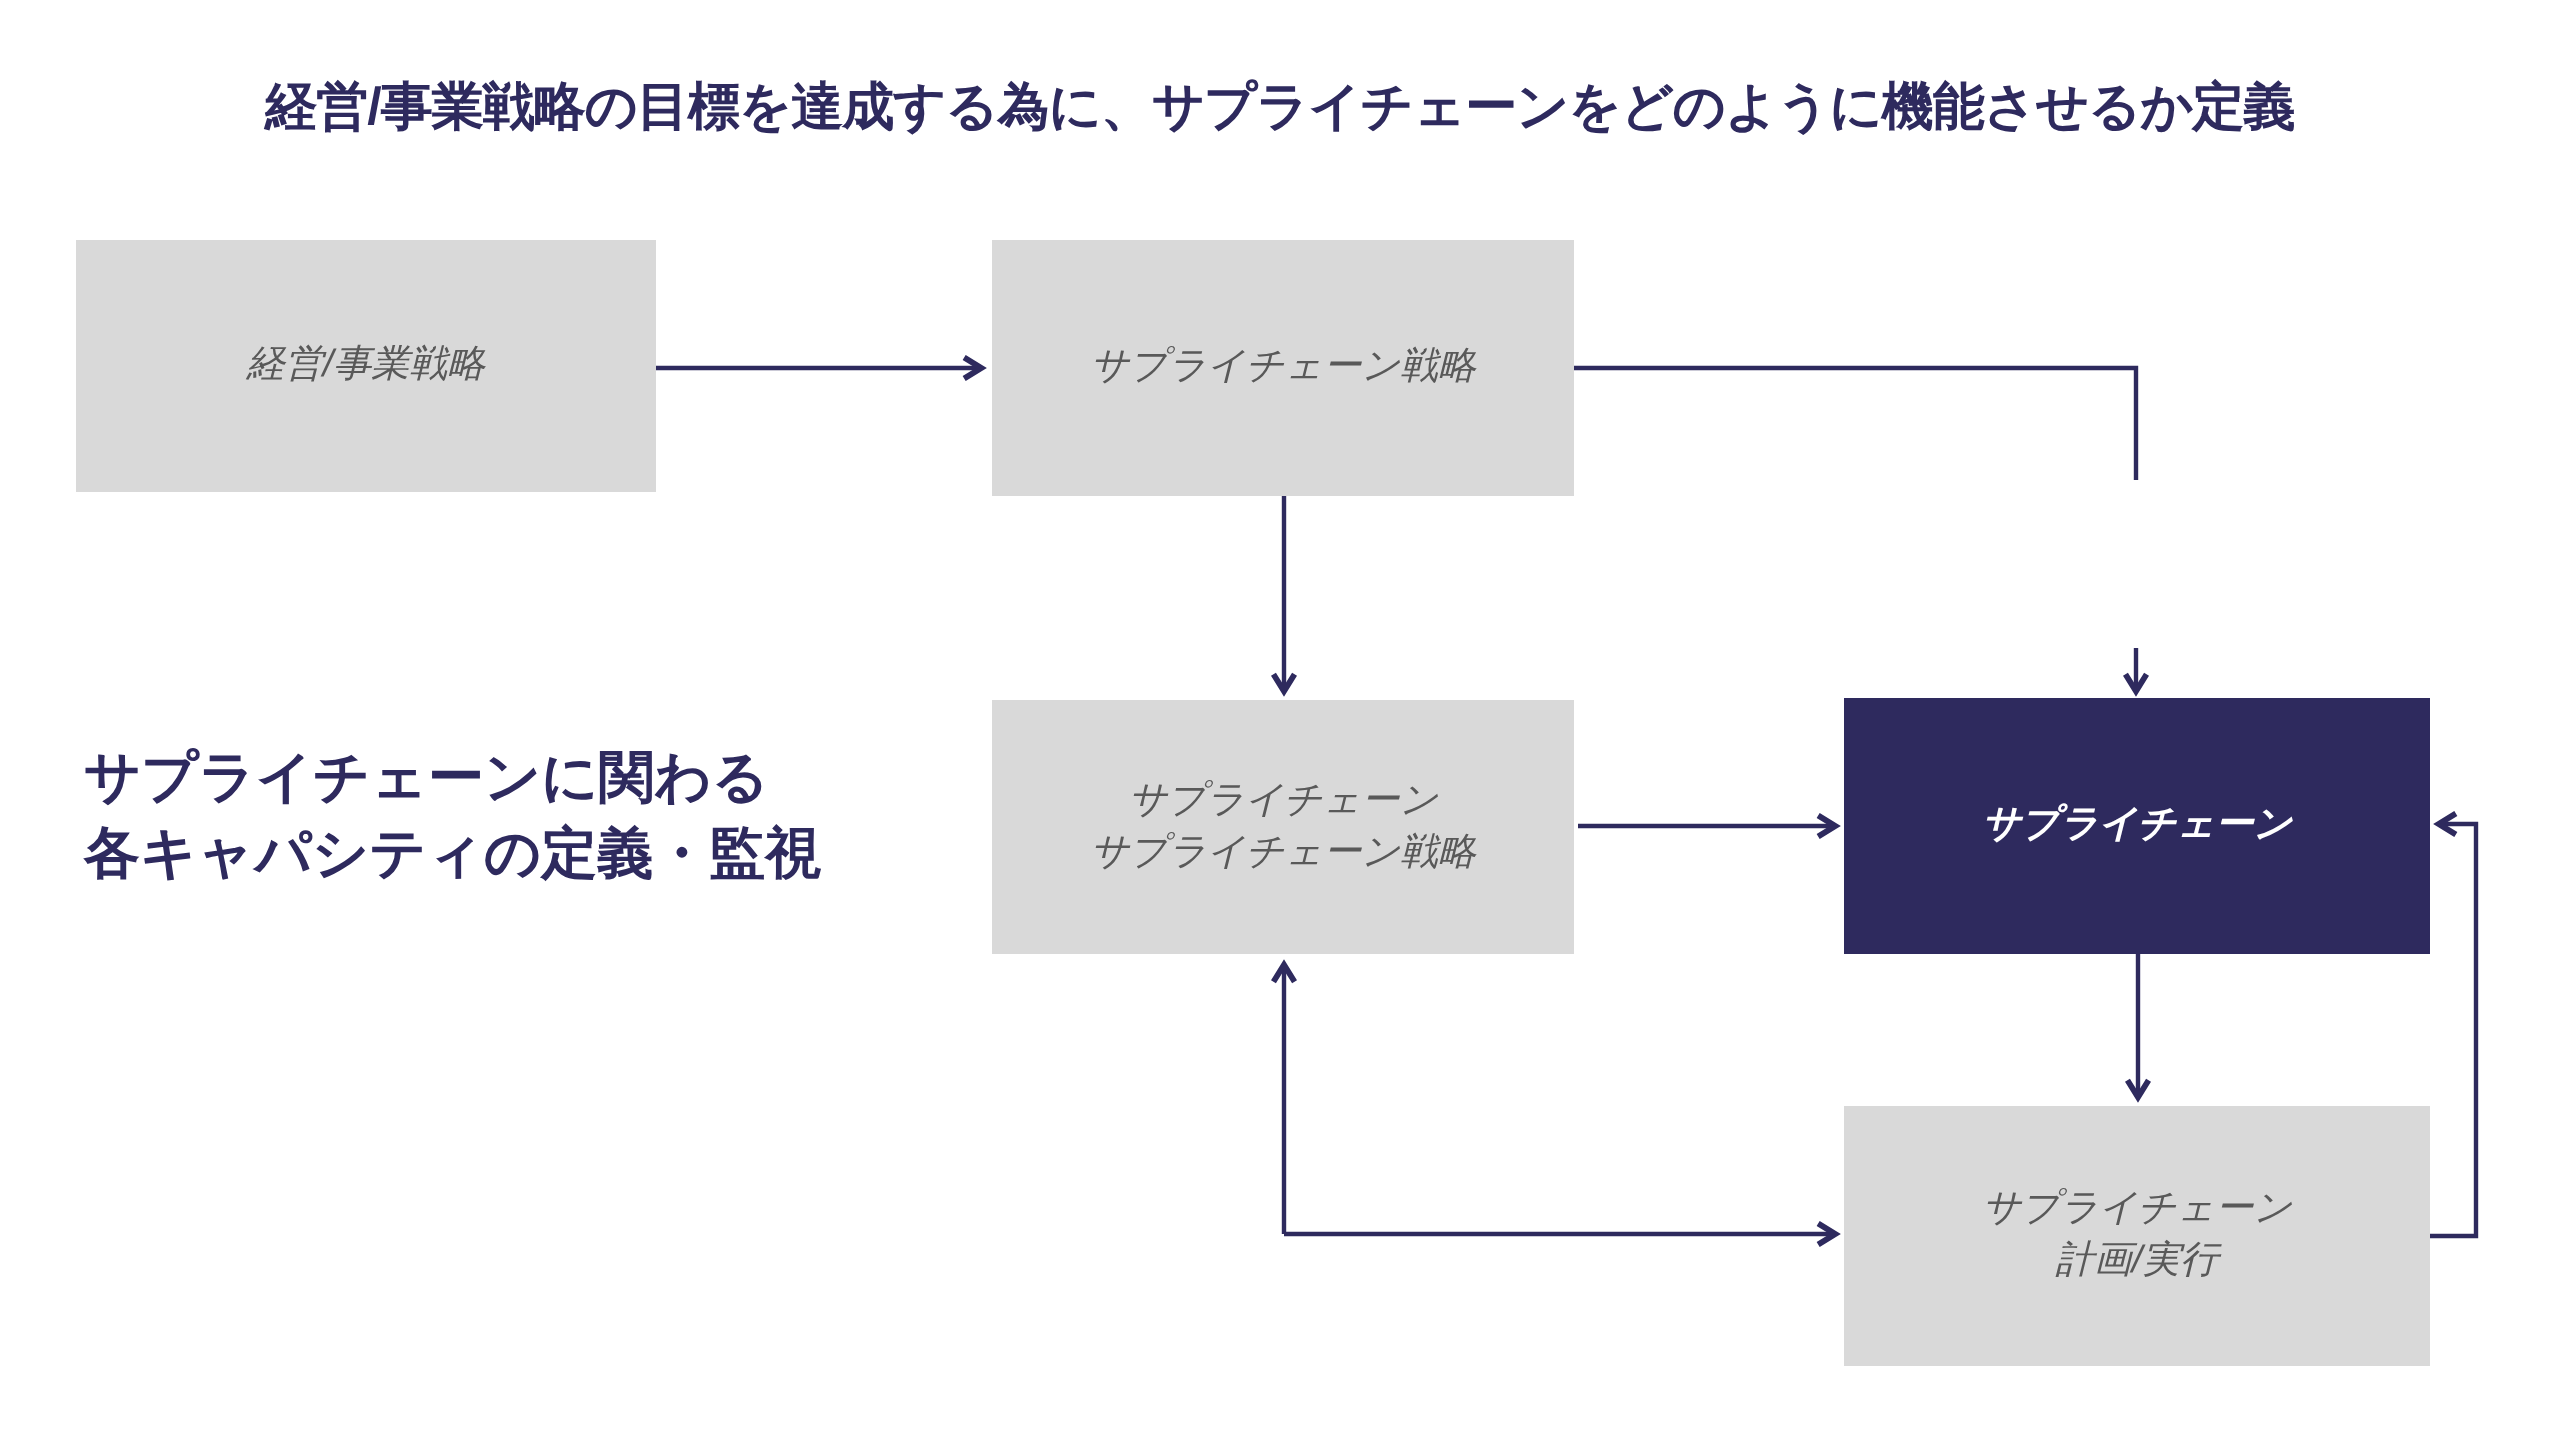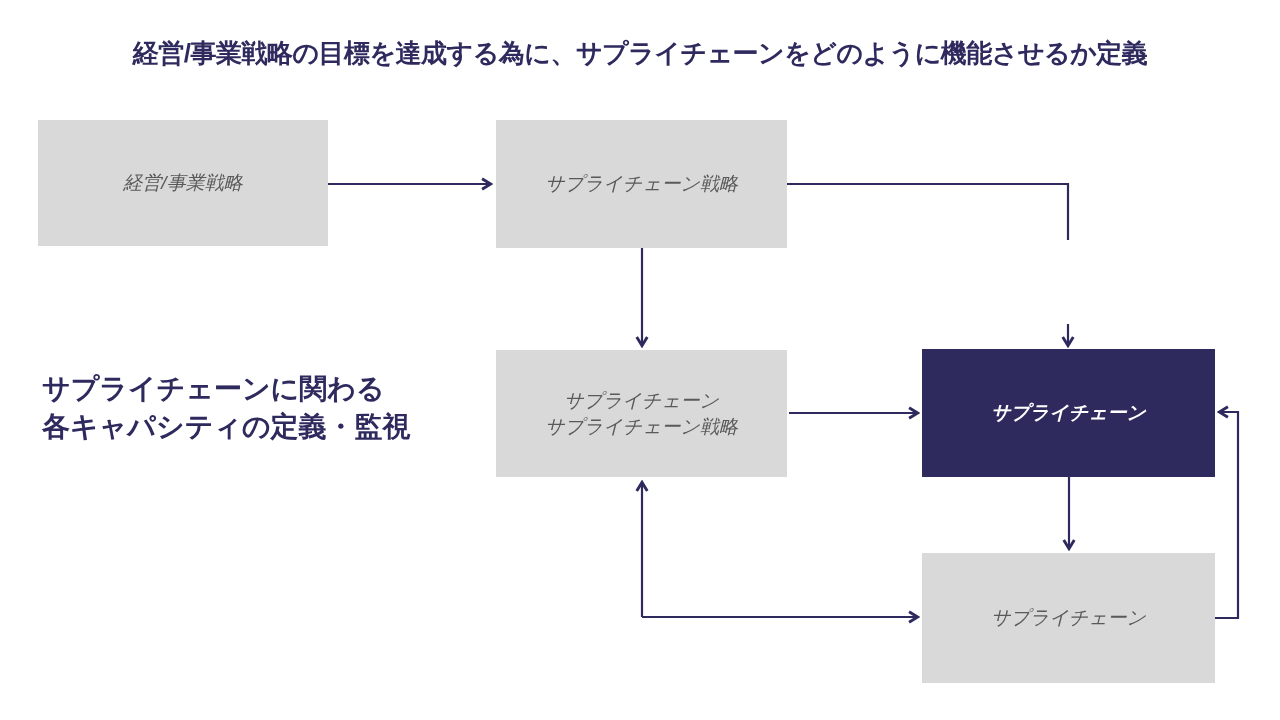--- a/index.html
+++ b/index.html
@@ -79,20 +79,21 @@
     <span>サプライチェーン</span>
     <span>サプライチェーン戦略</span>
   </div>
 
   <div class="box box-navy" style="left:922px;top:349px;width:293px;height:128px;">
     <span>サプライチェーン</span>
   </div>
 
   <div class="box box-gray" style="left:922px;top:553px;width:293px;height:130px;">
     <span>サプライチェーン</span>
+    <span>計画/実行</span>
   </div>
 
 
   <div class="note" style="left:42px;top:370px;">
     <div>サプライチェーンに関わる</div>
     <div>各キャパシティの定義・監視</div>
   </div>
 
 </div>
 

